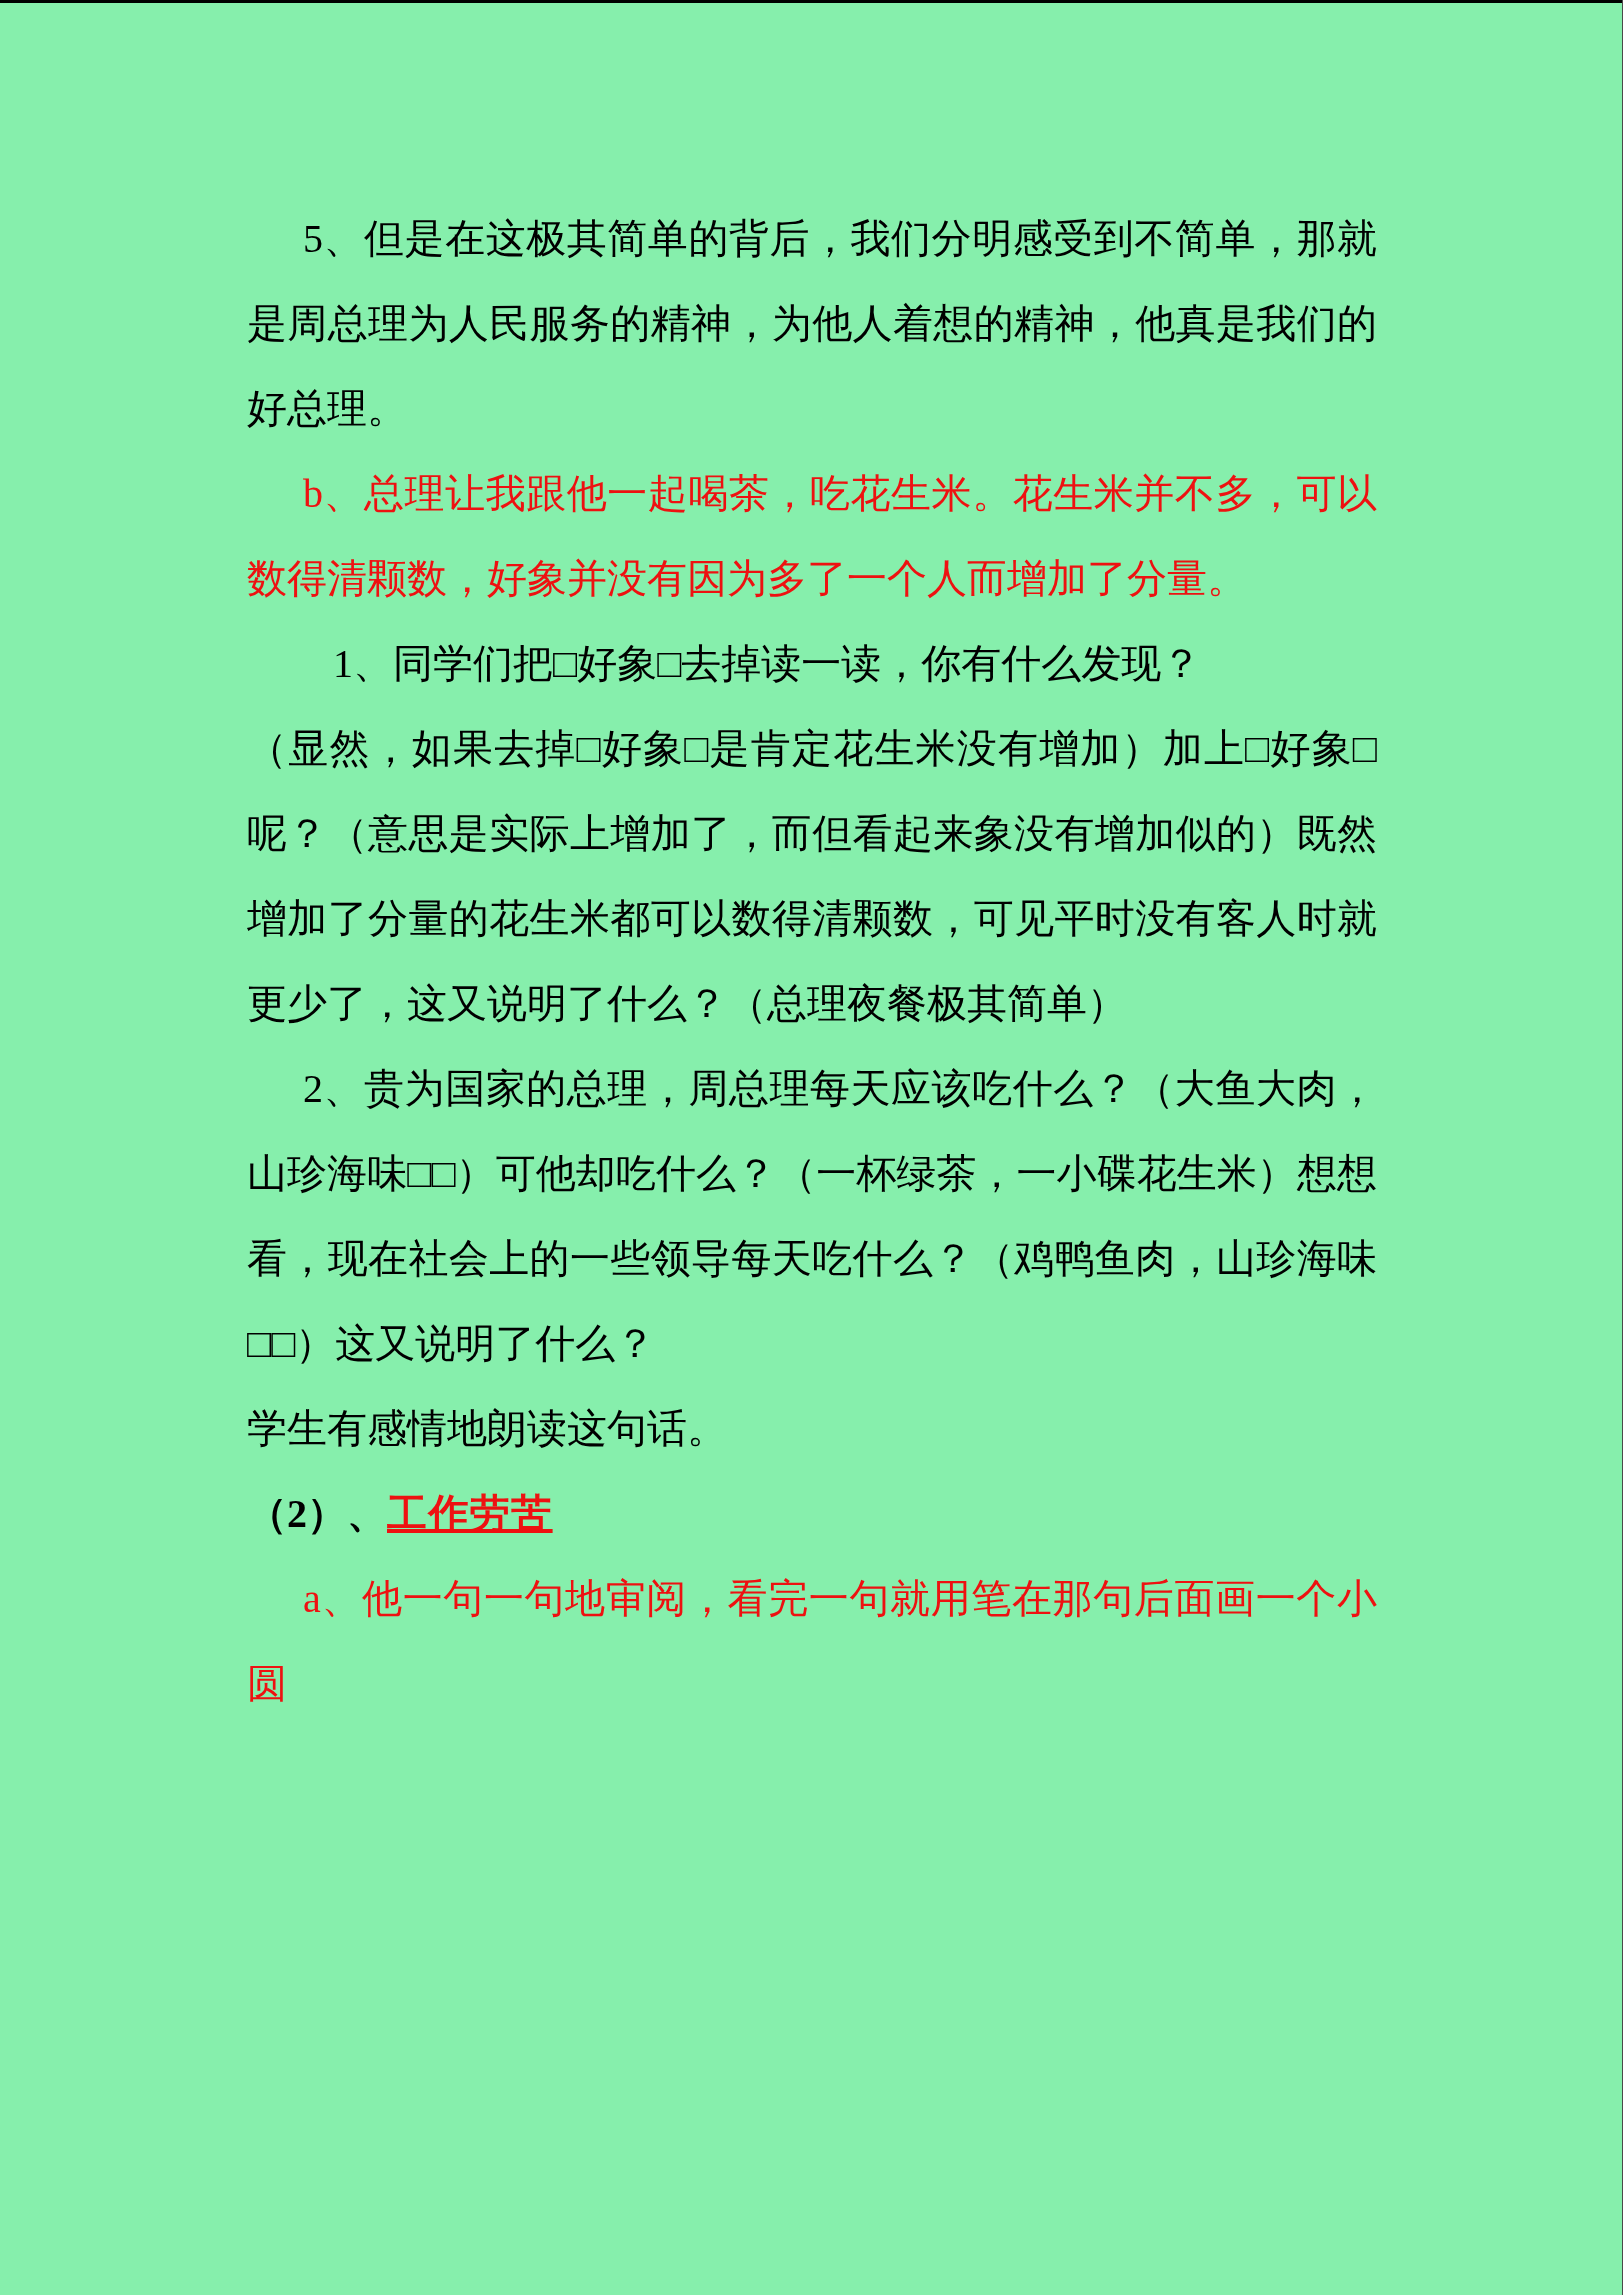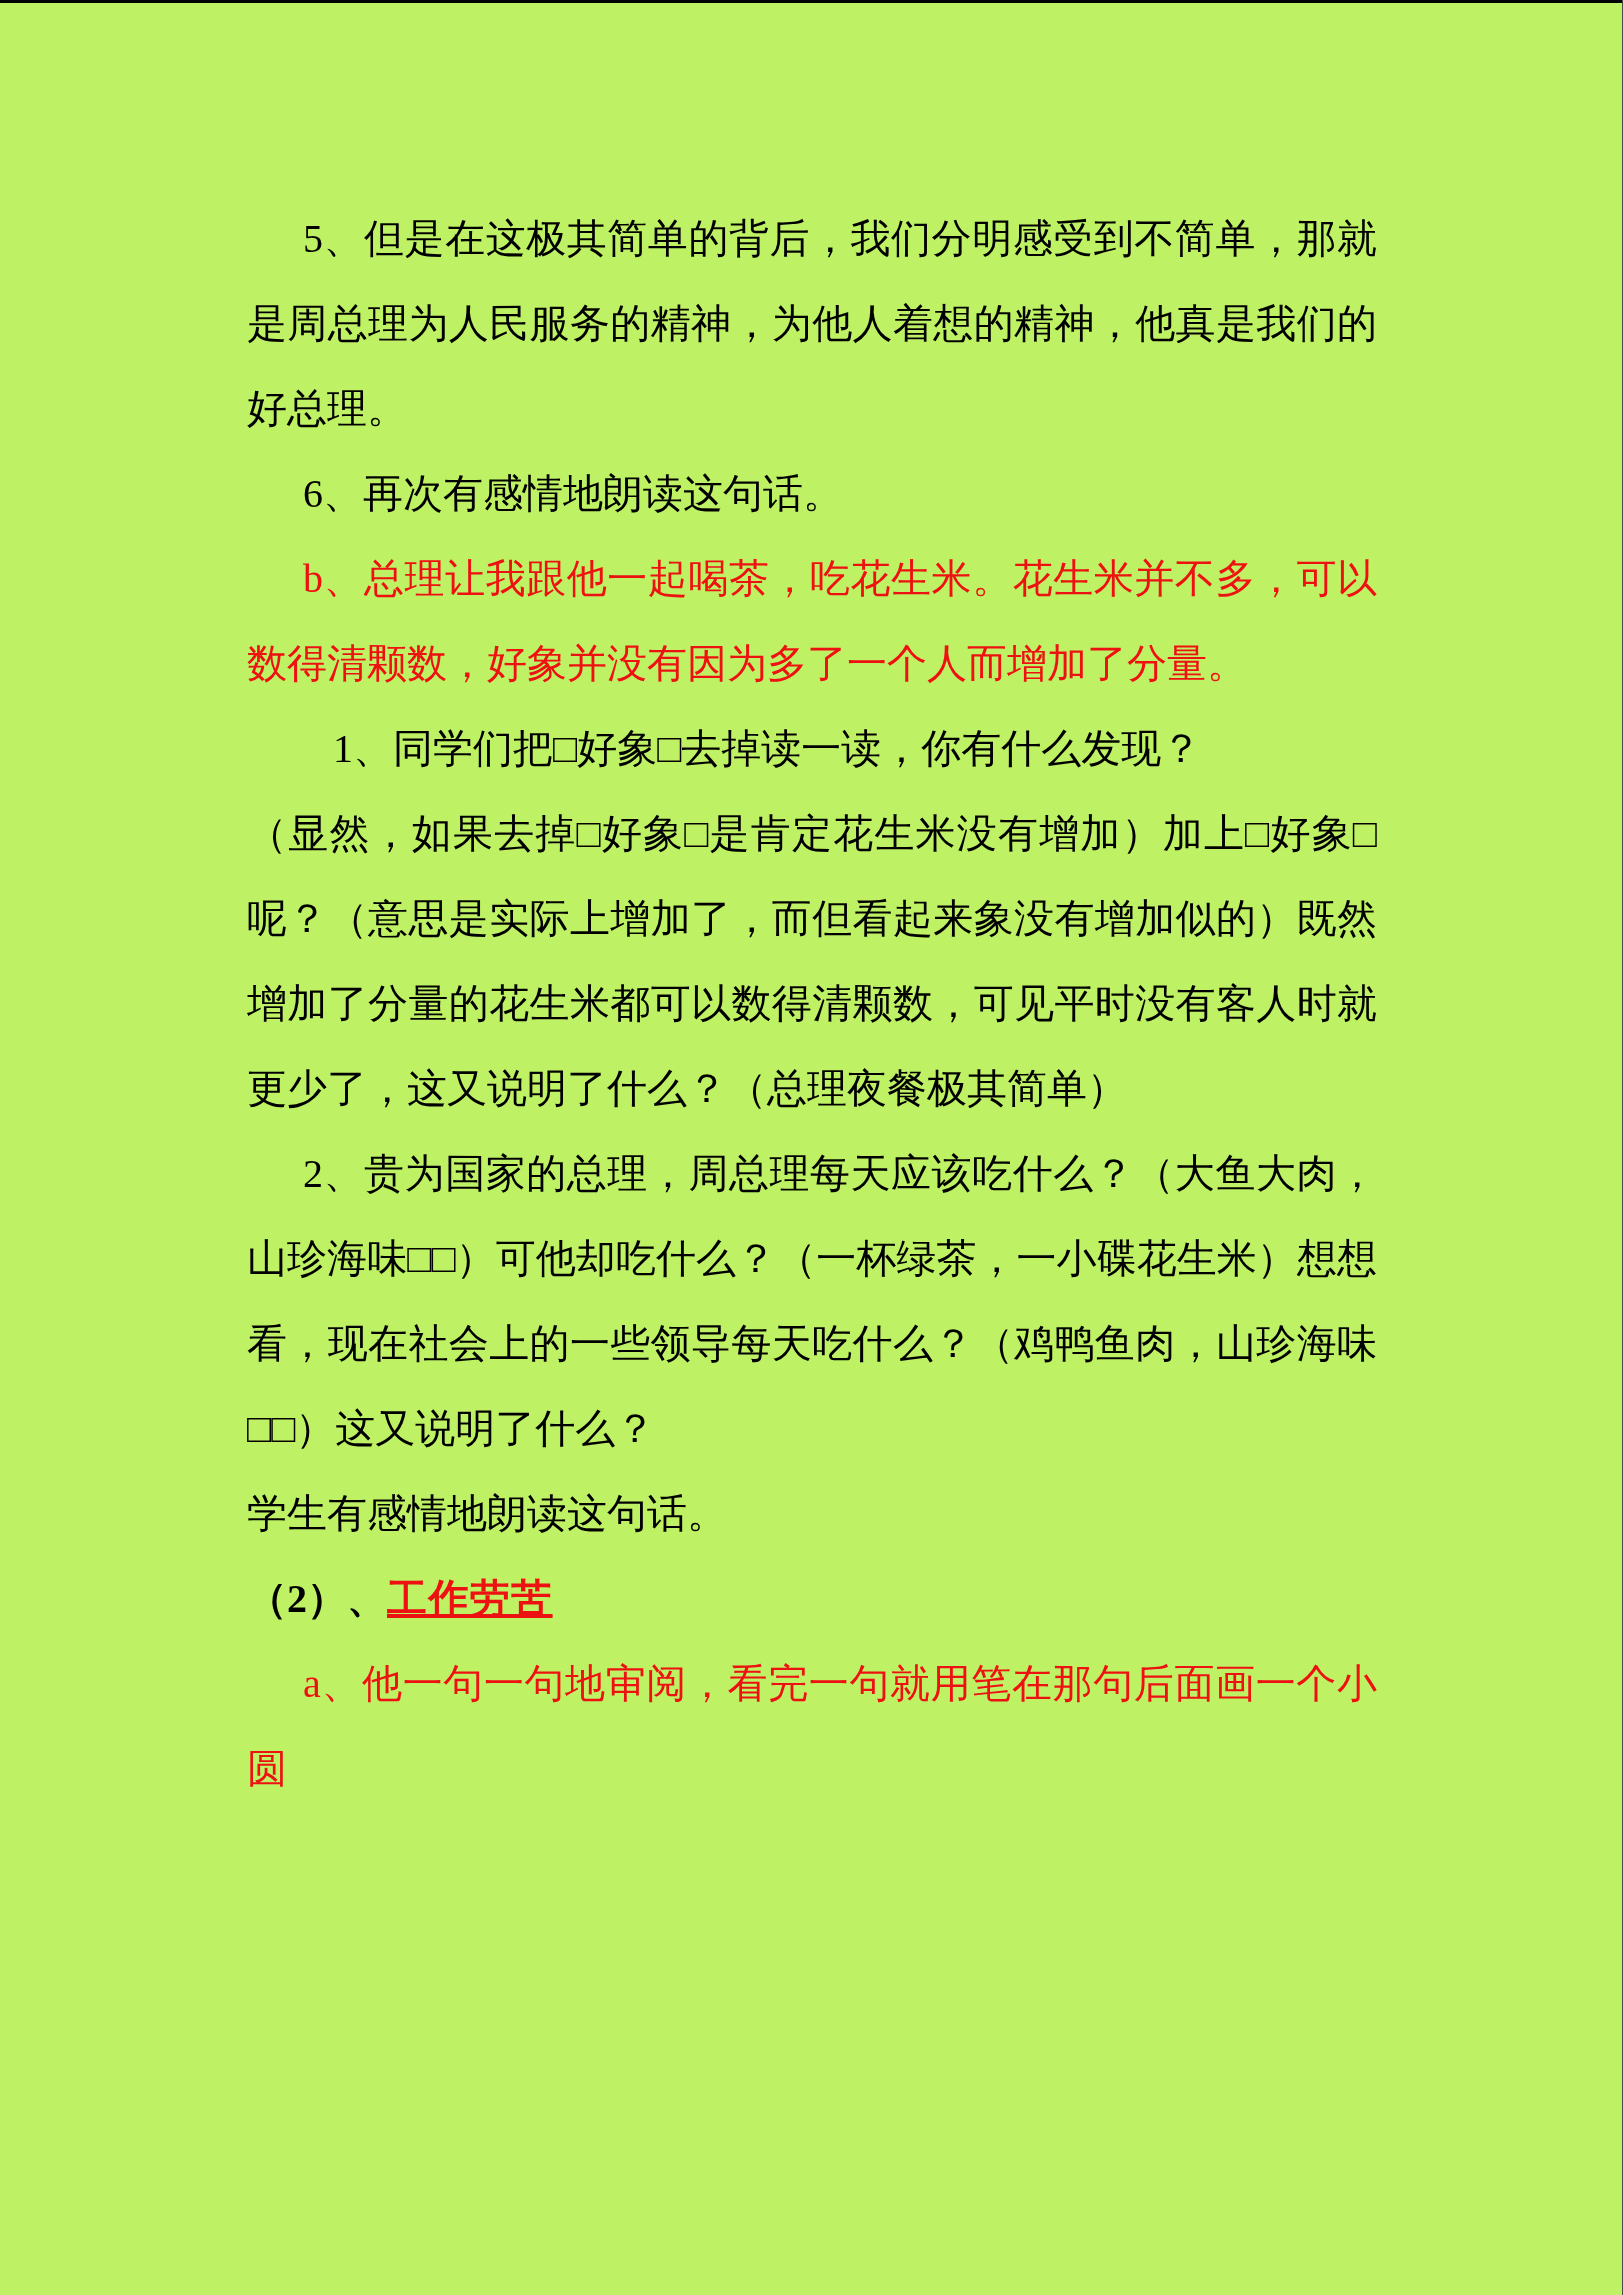--- a/index.html
+++ b/index.html
@@ -48,25 +48,24 @@
   p.heading span[data-name="text-segment-red"] {
     font-family: "Liberation Sans", "DejaVu Sans", sans-serif;
     letter-spacing: 1.4px;
     text-decoration: underline;
   }
   .seg { white-space: pre-wrap; }
 </style>
 </head>
 <body>
 
-<div class="page" data-name="document-page" style="background: #bef264; border-right-color: rgb(74, 74, 74);">
+<div class="page" data-name="document-page" style="background: #86efac; border-right-color: rgb(74, 74, 74);">
   <div class="top-bar" data-name="page-top-border" style="background: rgb(0, 0, 0);"></div>
   <div class="content" id="content" data-name="document-content">
       <p class="para indent" data-name="document-paragraph"><span class="seg" data-name="text-segment-black" style="color: rgb(0, 0, 0);">5、但是在这极其简单的背后，我们分明感受到不简单，那就是周总理为人民服务的精神，为他人着想的精神，他真是我们的好总理。</span></p>
-      <p class="para indent" data-name="document-paragraph"><span class="seg" data-name="text-segment-black" style="color: rgb(0, 0, 0);">6、再次有感情地朗读这句话。</span></p>
       <p class="para indent" data-name="document-paragraph"><span class="seg" data-name="text-segment-red" style="color: rgb(238, 17, 17); margin-top: 20px;">b、总理让我跟他一起喝茶，吃花生米。花生米并不多，可以数得清颗数，好象并没有因为多了一个人而增加了分量。</span></p>
       <p class="para indent" data-name="document-paragraph"><span class="seg" data-name="text-segment-black" style="color: rgb(0, 0, 0); margin-left: 30px;">1、同学们把□好象□去掉读一读，你有什么发现？</span></p>
       <p class="para" data-name="document-paragraph"><span class="seg" data-name="text-segment-black" style="color: rgb(0, 0, 0);">（显然，如果去掉□好象□是肯定花生米没有增加）加上□好象□呢？（意思是实际上增加了，而但看起来象没有增加似的）既然增加了分量的花生米都可以数得清颗数，可见平时没有客人时就更少了，这又说明了什么？（总理夜餐极其简单）</span></p>
       <p class="para indent" data-name="document-paragraph"><span class="seg" data-name="text-segment-black" style="color: rgb(0, 0, 0);">2、贵为国家的总理，周总理每天应该吃什么？（大鱼大肉，山珍海味□□）可他却吃什么？（一杯绿茶，一小碟花生米）想想看，现在社会上的一些领导每天吃什么？（鸡鸭鱼肉，山珍海味□□）这又说明了什么？</span></p>
       <p class="para" data-name="document-paragraph"><span class="seg" data-name="text-segment-black" style="color: rgb(0, 0, 0);">学生有感情地朗读这句话。</span></p>
       <p class="para heading" data-name="section-heading"><span class="seg" data-name="text-segment-black" style="color: rgb(0, 0, 0);">（2）、</span><span class="seg" data-name="text-segment-red" style="color: rgb(238, 17, 17);">工作劳苦</span></p>
       <p class="para indent" data-name="document-paragraph"><span class="seg" data-name="text-segment-red" style="color: rgb(238, 17, 17);">a、他一句一句地审阅，看完一句就用笔在那句后面画一个小圆</span></p>
     </div>
 </div>
 

